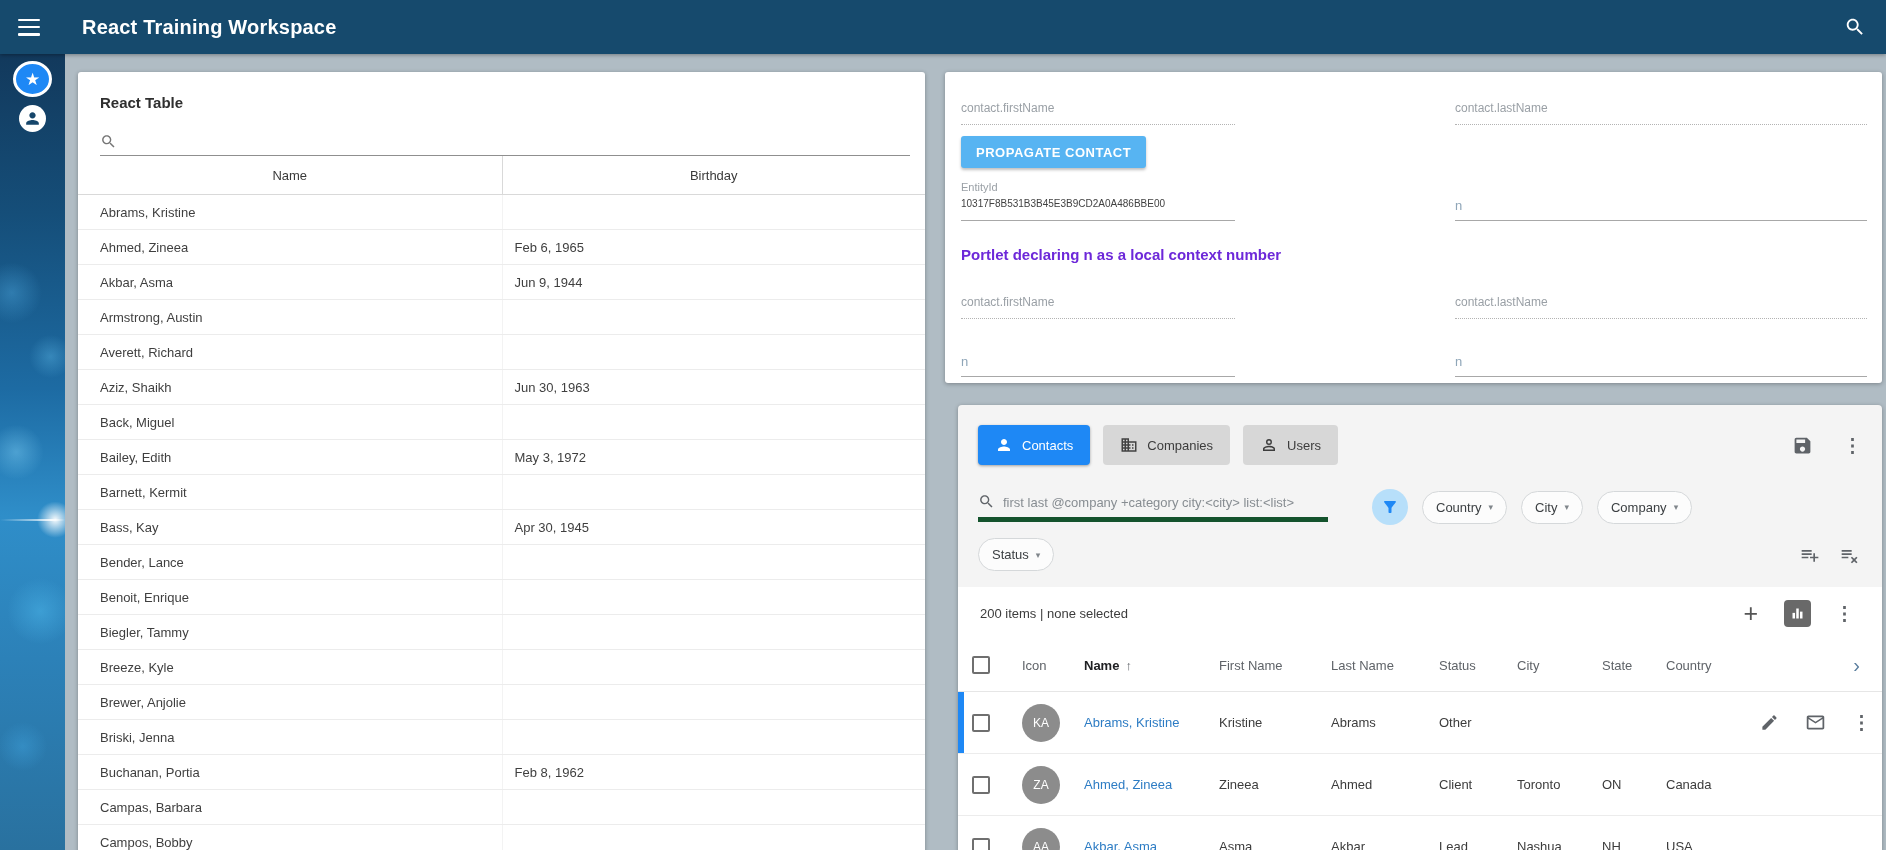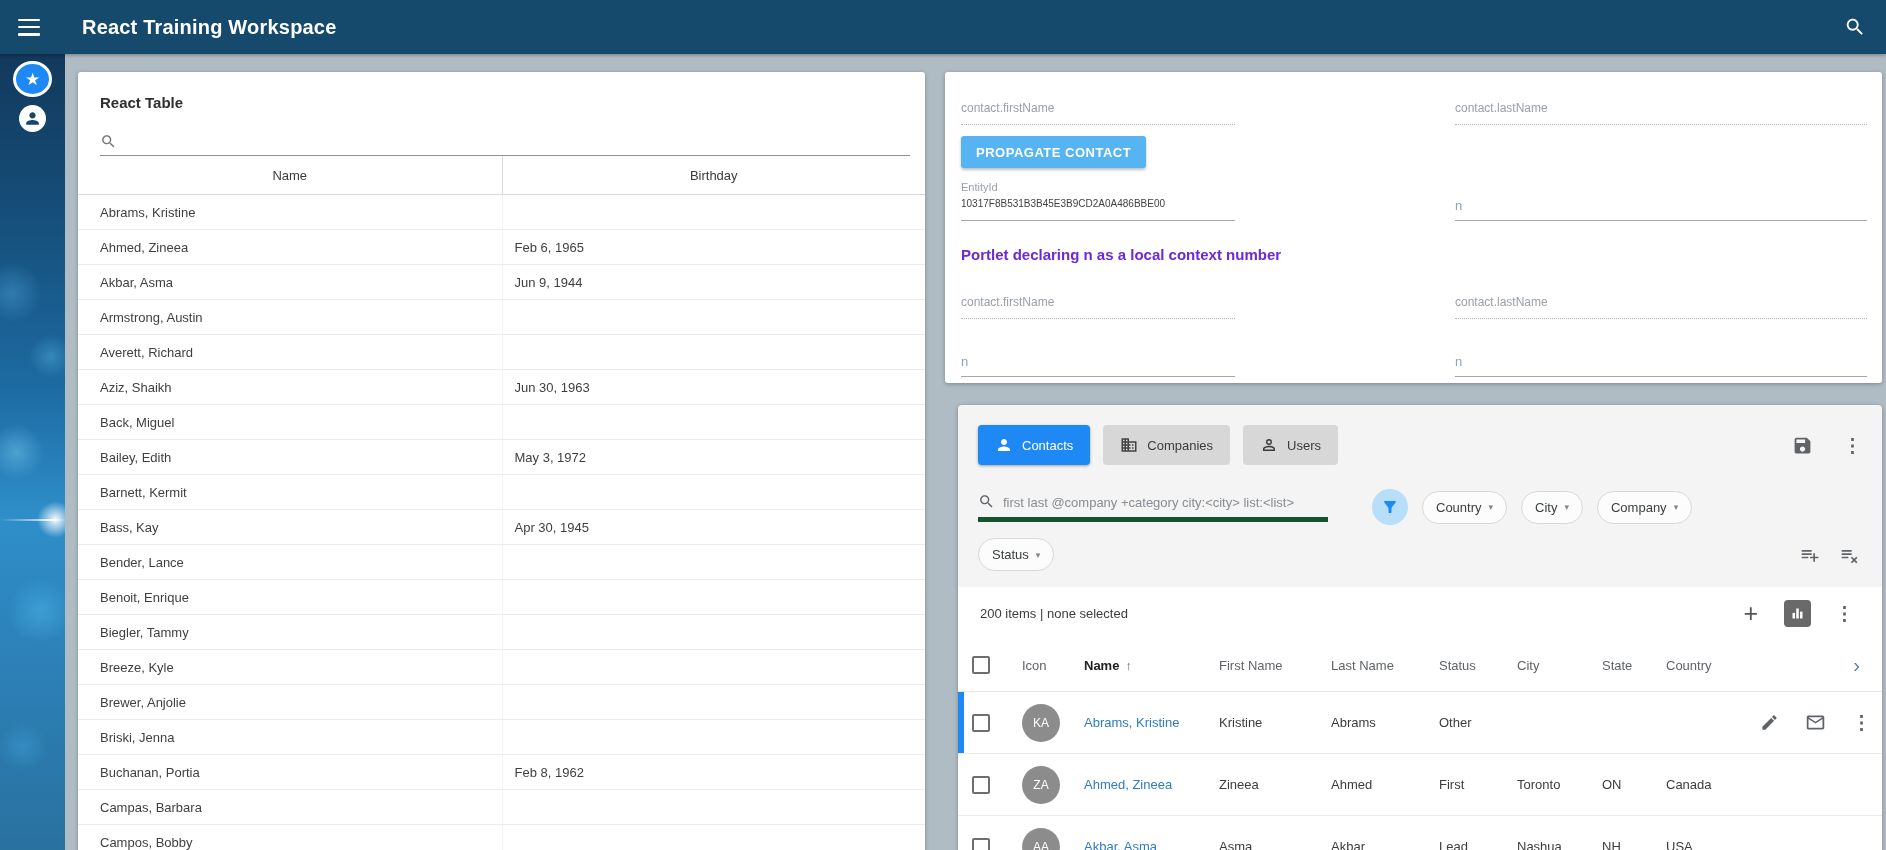--- a/index.html
+++ b/index.html
@@ -386,21 +386,21 @@
       <div class="tgrid trow">
         <div>
             <div class="cbx"></div>
           </div>
         <div>
             <div class="avatar">ZA</div>
           </div>
         <div class="name-link">Ahmed, Zineea</div>
         <div>Zineea</div>
         <div>Ahmed</div>
-        <div>First</div>
+        <div>Client</div>
         <div>Toronto</div>
         <div>ON</div>
         <div>Canada</div>
         <div></div>
       </div>
 
       <div class="tgrid trow">
         <div>
             <div class="cbx"></div>
           </div>

